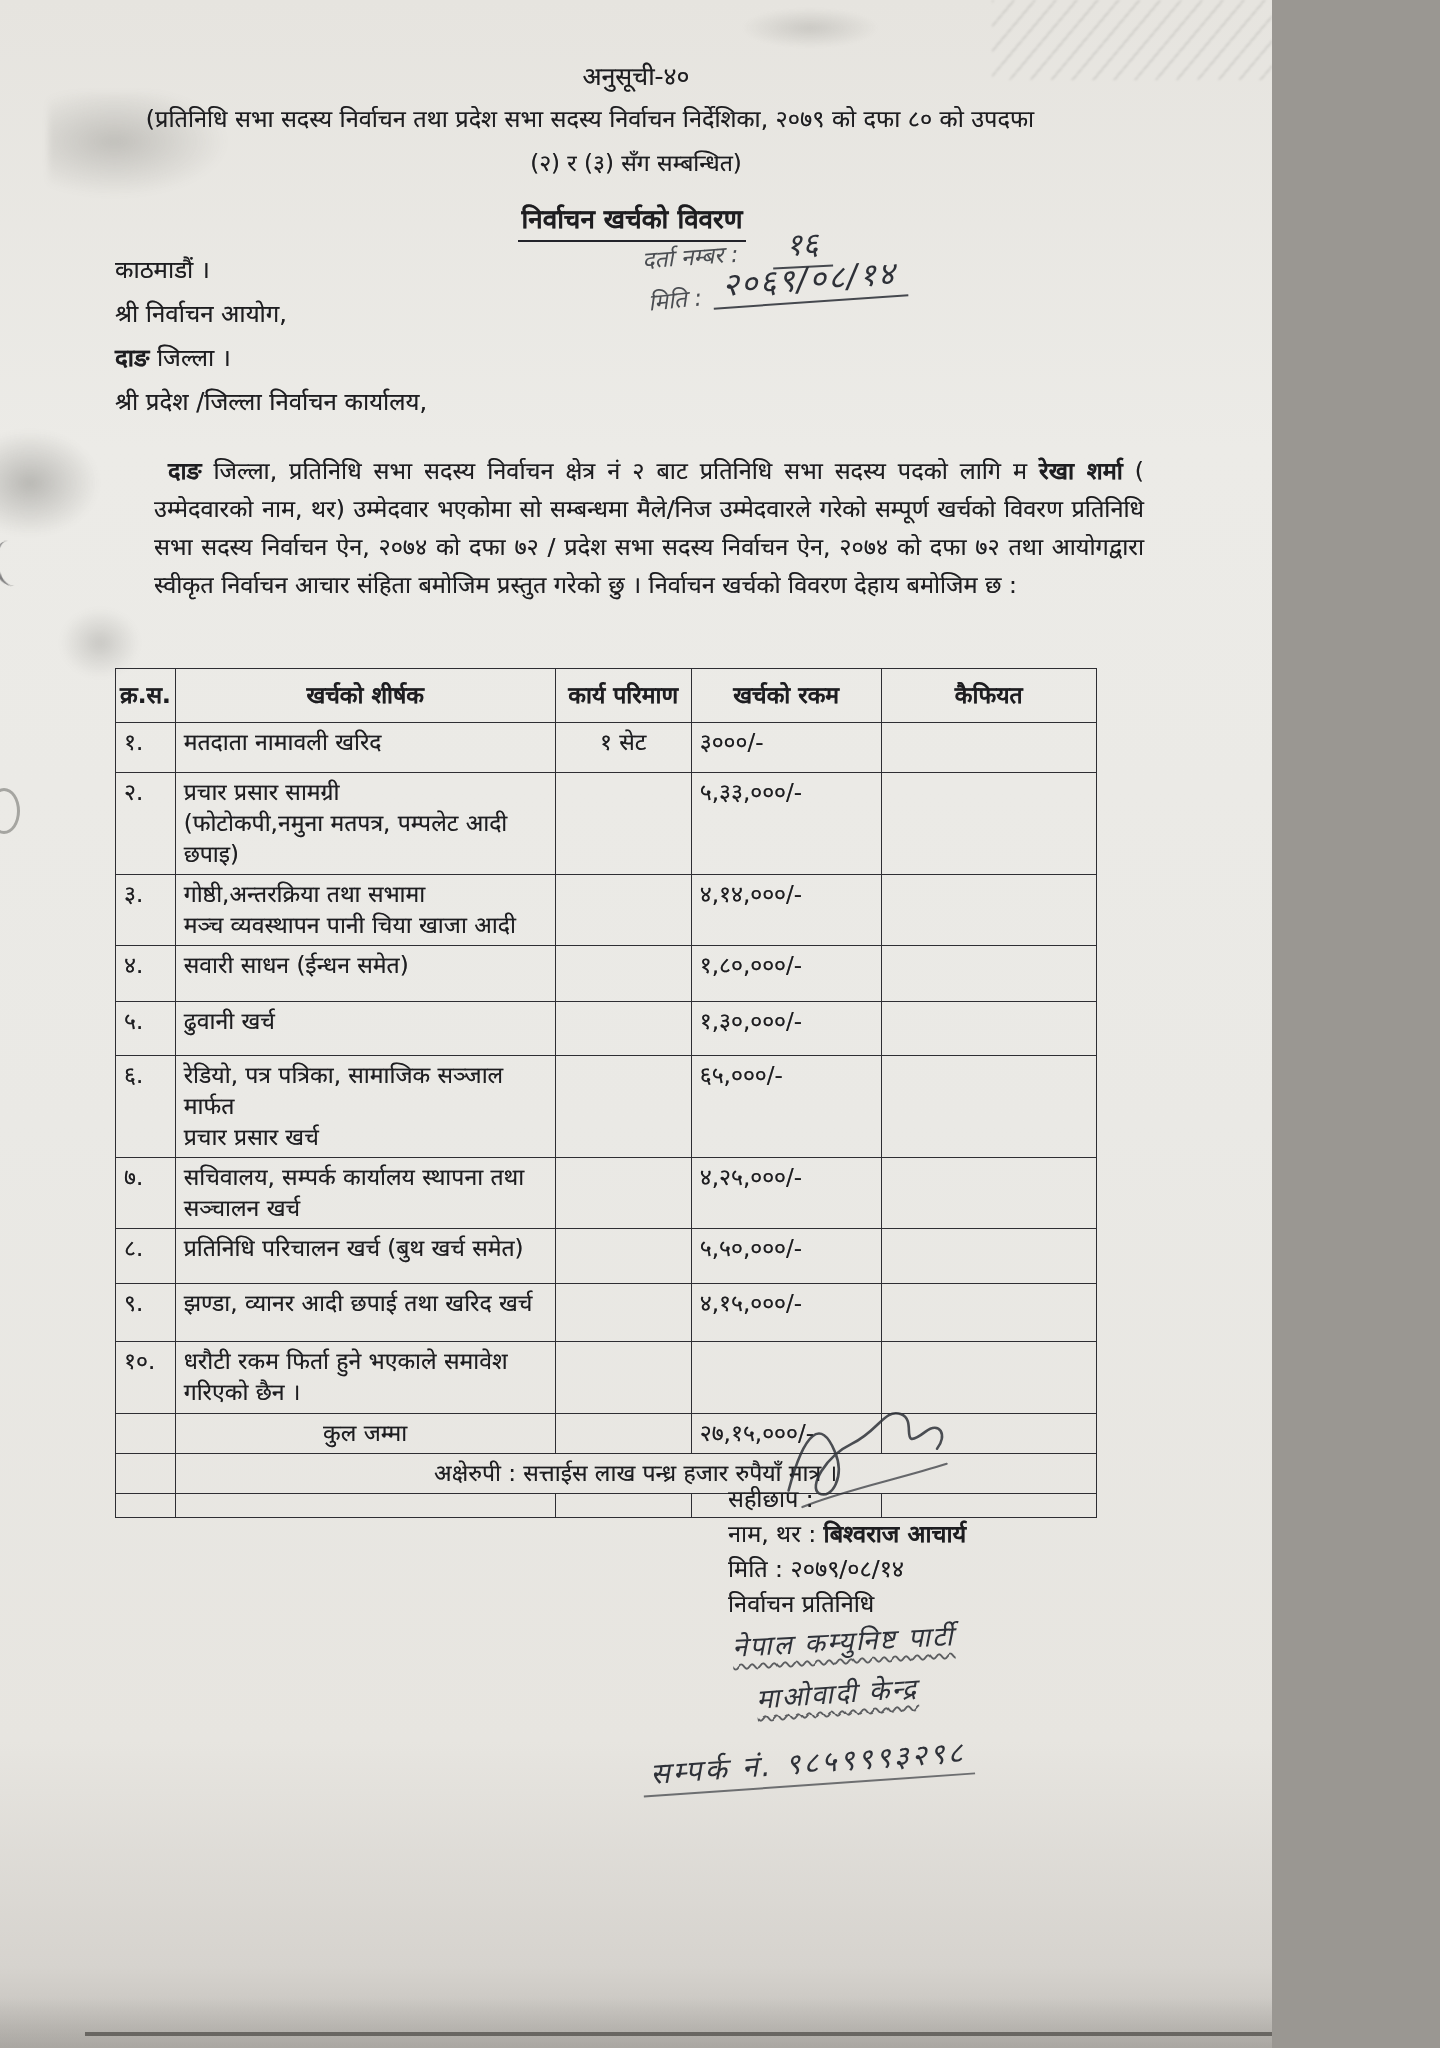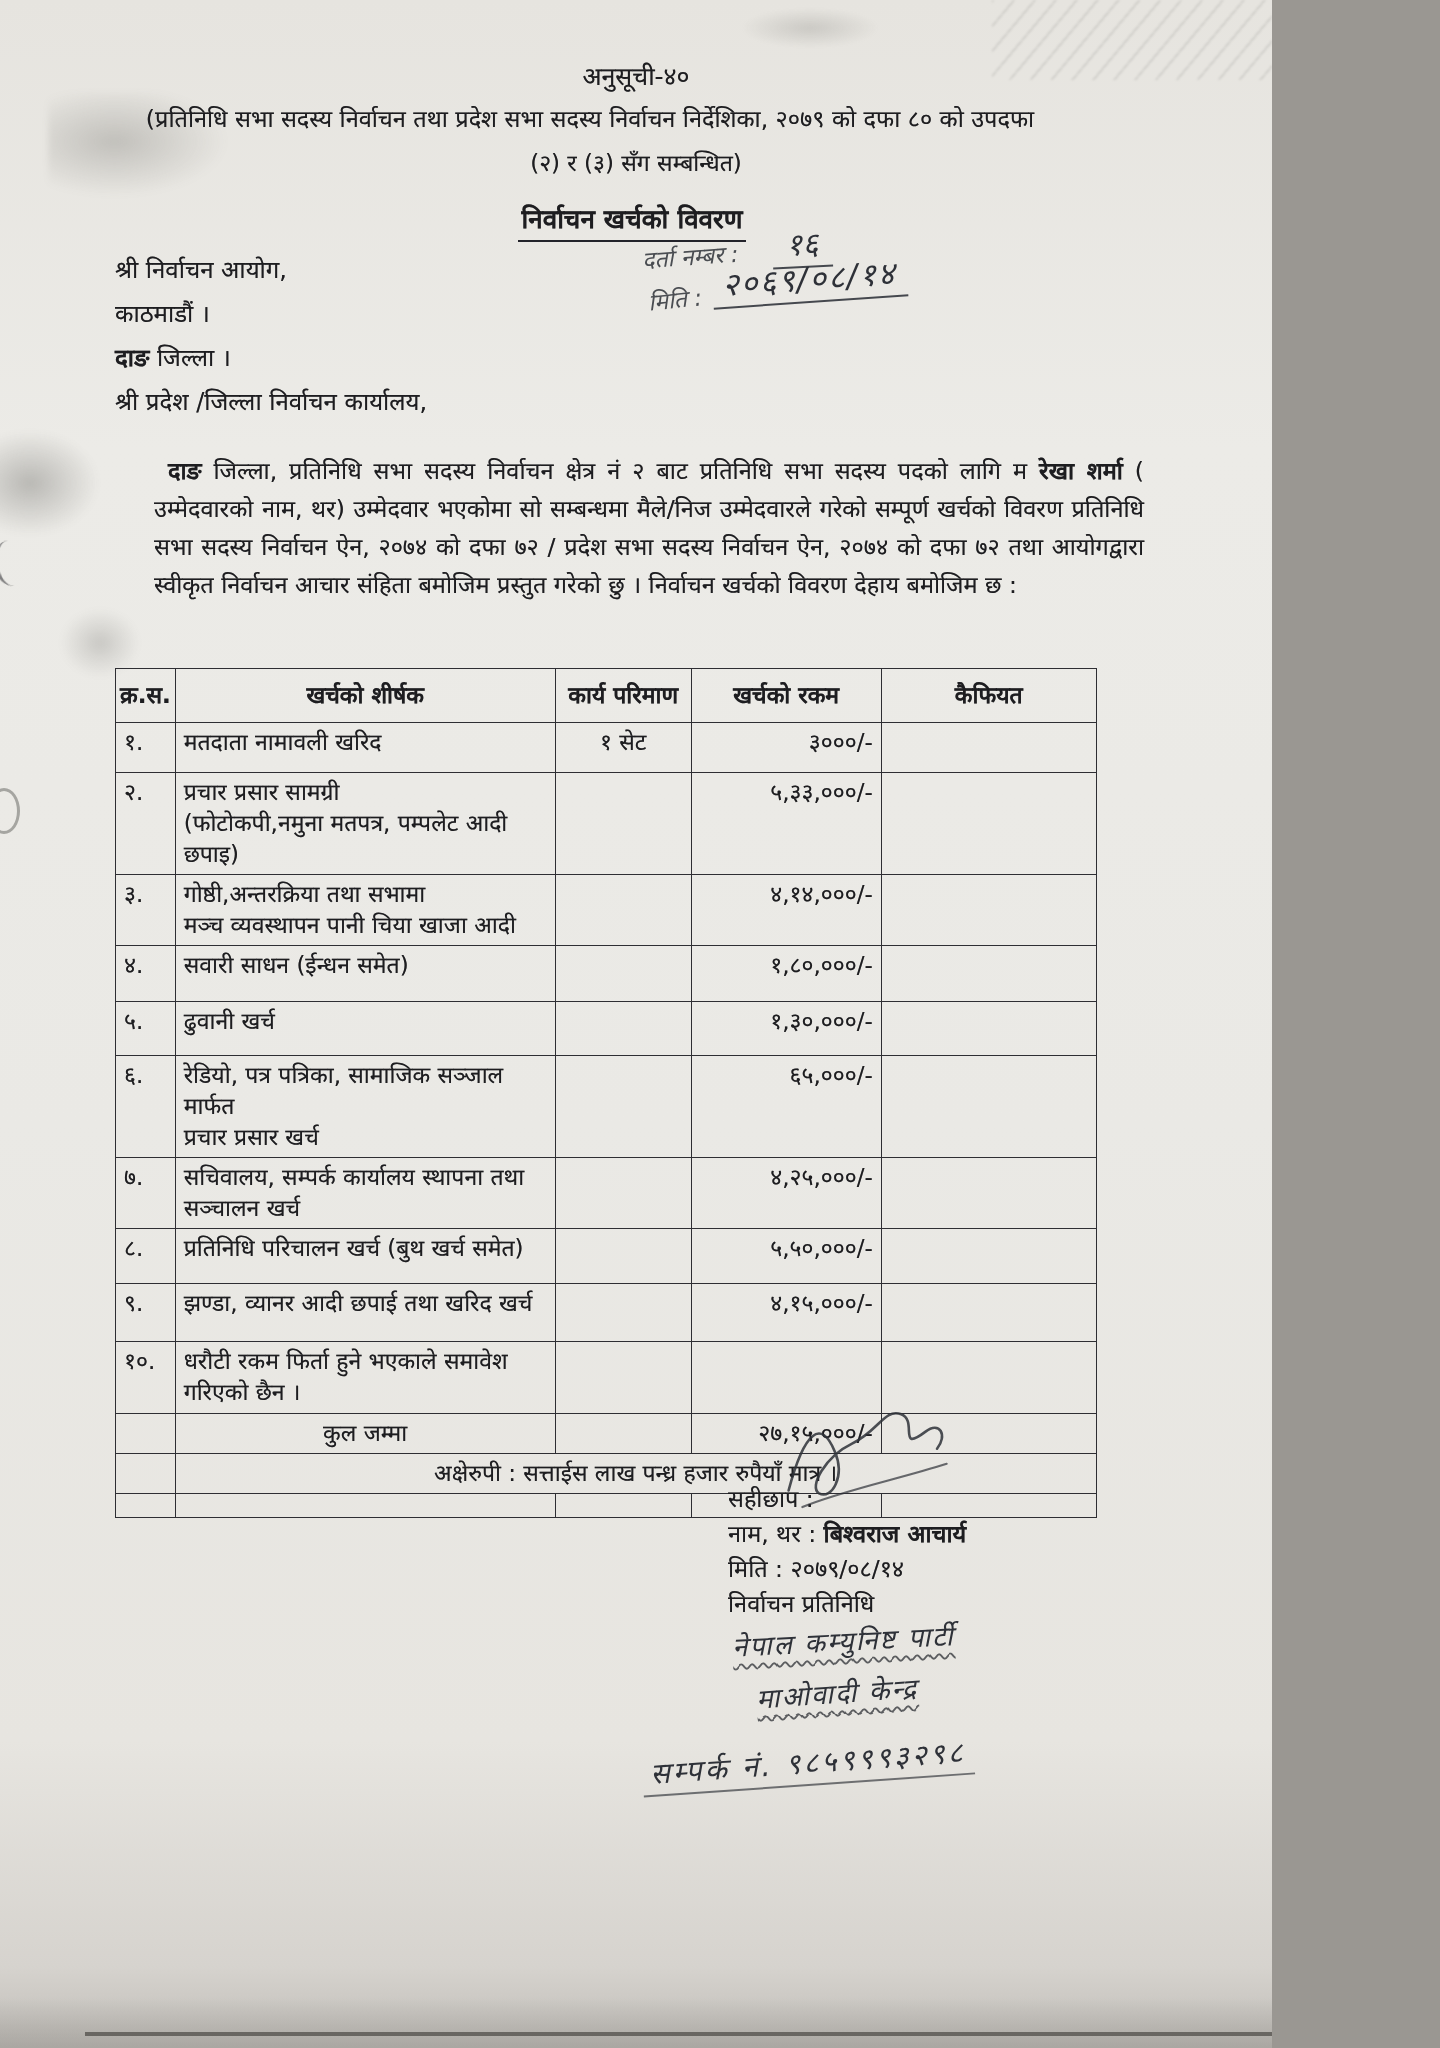--- a/index.html
+++ b/index.html
@@ -31,21 +31,21 @@
   .para{left:115px;top:452px;width:990px;font-size:23.5px;line-height:38px;text-align:justify;text-indent:14px;margin-left:39px;}
 
   table.exp{position:absolute;left:115px;top:668px;border-collapse:collapse;table-layout:fixed;}
   table.exp th,table.exp td{
     border:1.6px solid #2e2e33;vertical-align:top;
     font-size:23px;line-height:31px;padding:4px 8px;font-weight:400;
   }
   table.exp th{text-align:center;font-weight:700;padding:11px 4px;}
   td.sn{text-align:left;padding-left:12px;}
   td.qty{text-align:center;}
-  td.amt{text-align:right;padding-right:12px;}
+  td.amt{padding-right:12px;}
   tr.h40{height:40px;}tr.h50{height:50px;}tr.h54{height:54px;}tr.h55{height:55px;}
   tr.h56{height:56px;}tr.h58{height:58px;}tr.h64{height:64px;}tr.h68{height:68px;}
   tr.h72{height:72px;}tr.h74{height:74px;}tr.h76{height:76px;}tr.h24{height:24px;}
   td.tot{ text-align:center;}
   td.words{text-align:center;font-size:23.5px;}
 
   .sig{left:728px;top:1482px;font-size:23.5px;line-height:34px;}
   .sig .row{margin-bottom:1px;}
   .party1{left:732px;top:1622px;font-size:27px;transform:rotate(-3deg);letter-spacing:2px;
           text-decoration:underline wavy rgba(45,48,54,.75) 1.5px;text-underline-offset:7px;}
@@ -92,22 +92,22 @@
   <div class="smudge bottom-line"></div>
 
   <div class="abs annex center print">अनुसूची-४०</div>
   <div class="abs sub1 center print">(प्रतिनिधि सभा सदस्य निर्वाचन तथा प्रदेश सभा सदस्य निर्वाचन निर्देशिका, २०७९ को दफा ८० को उपदफा</div>
   <div class="abs sub2 center print">(२) र (३) सँग सम्बन्धित)</div>
   <div class="abs doc-title center b print">
     <span>निर्वाचन खर्चको विवरण</span>
   </div>
 
   <div class="abs addr print">
+    <div>काठमाडौं ।</div>
     <div>श्री निर्वाचन आयोग,</div>
-    <div>काठमाडौं ।</div>
     <div><span class="b">दाङ</span><span> जिल्ला ।</span></div>
     <div>श्री प्रदेश /जिल्ला निर्वाचन कार्यालय,</div>
   </div>
 
   <div class="abs hw reg-label" style="left:642px;top:240px;">दर्ता नम्बर :</div>
   <div class="abs hw reg-val" style="left:772px;top:222px;">१६</div>
   <div class="abs hw date-label" style="left:648px;top:283px;">मिति :</div>
   <div class="abs hw date-val" style="left:712px;top:256px;">२०६९/०८/१४</div>
 
   <div class="abs para print">

